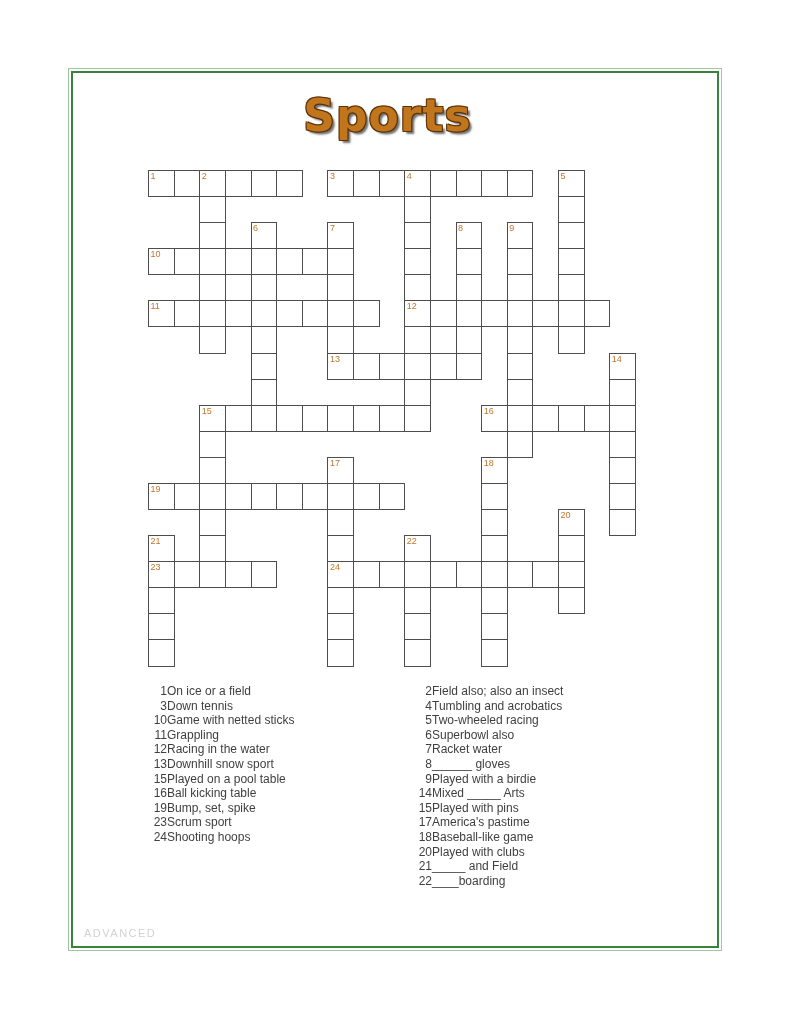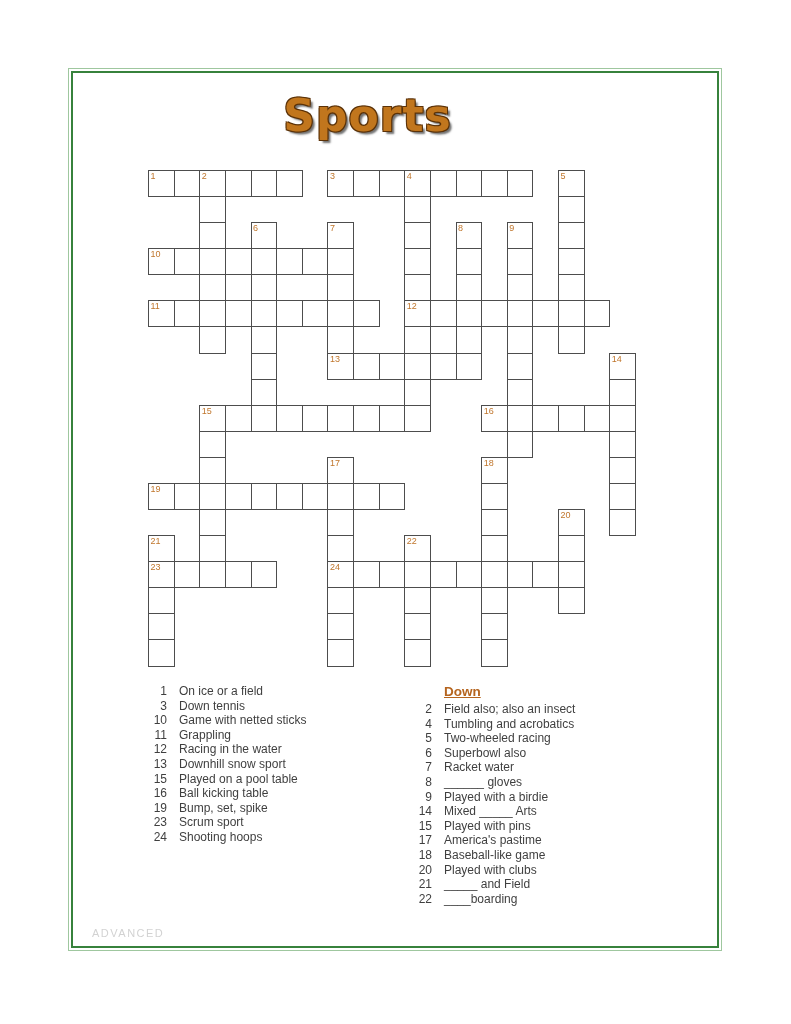--- a/index.html
+++ b/index.html
@@ -22,41 +22,41 @@
   .frame{position:absolute;left:68px;top:68px;width:648px;height:877px;
          border:1px solid var(--frame-outer-green);padding:2px;}
   .frame-inner{width:100%;height:100%;border:2px solid var(--frame-inner-green);box-sizing:border-box;}
 
   
   .title{position:absolute;left:0;top:92px;width:735px;margin:0;text-align:center;
          font-family:"DejaVu Sans",sans-serif;font-weight:bold;font-size:44px;line-height:1.1;
          color:var(--title-orange);letter-spacing:1px;
          text-shadow:-1px -1px 0 var(--title-outline),1px -1px 0 var(--title-outline),
                      -1px 1px 0 var(--title-outline),1px 1px 0 var(--title-outline),
-                     3px 3px 2px rgba(40,40,40,0.65);}
+                     3px 3px 2px rgba(40,40,40,0.65);padding-left:20px;}
 
   
   .grid{position:absolute;left:148px;top:170px;width:489px;height:497px;}
   .cell{position:absolute;box-sizing:border-box;background:#ffffff;
         border:1px solid var(--grid-line);}
   .cellnum{position:absolute;left:1.5px;top:0px;font-size:9px;line-height:10px;
            color:var(--number-orange);font-family:"Liberation Sans",sans-serif;}
 
   
   .clues{position:absolute;width:250px;}
   .clues.across{left:145px;top:684px;}
   .clues.down{left:410px;top:684px;}
   .clue-header{margin:0 0 3px 34px;font-size:13.5px;font-weight:bold;
                text-decoration:underline;color:var(--accent-orange);}
   .clue{display:flex;line-height:14.6px;font-size:12px;color:var(--clue-text);}
   .cnum{width:22px;text-align:right;flex:0 0 22px;}
-  .ctxt{margin-left:12px;white-space:nowrap;}
-
-  
-  .advanced{position:absolute;left:92px;top:927px;font-size:11px;letter-spacing:1.5px;
+  .ctxt{white-space:nowrap;}
+
+  
+  .advanced{position:absolute;left:84px;top:927px;font-size:11px;letter-spacing:1.5px;
             color:var(--advanced-gray);}
   .copyright{position:absolute;right:85px;top:922px;font-size:17px;
              color:var(--copyright-gray);}
 </style>
 </head>
 <body>
 
 <div class="page">
 
   <div class="frame">
@@ -313,21 +313,20 @@
           <span class="ctxt">Scrum sport</span>
         </div>
         <div class="clue">
           <span class="cnum">24</span>
           <span class="ctxt">Shooting hoops</span>
         </div>
       </div>
   </div>
 
   <div class="clues down">
-    <div class="clue-header">Down</div>
     <div id="down-list">
         <div class="clue">
           <span class="cnum">2</span>
           <span class="ctxt">Field also; also an insect</span>
         </div>
         <div class="clue">
           <span class="cnum">4</span>
           <span class="ctxt">Tumbling and acrobatics</span>
         </div>
         <div class="clue">

